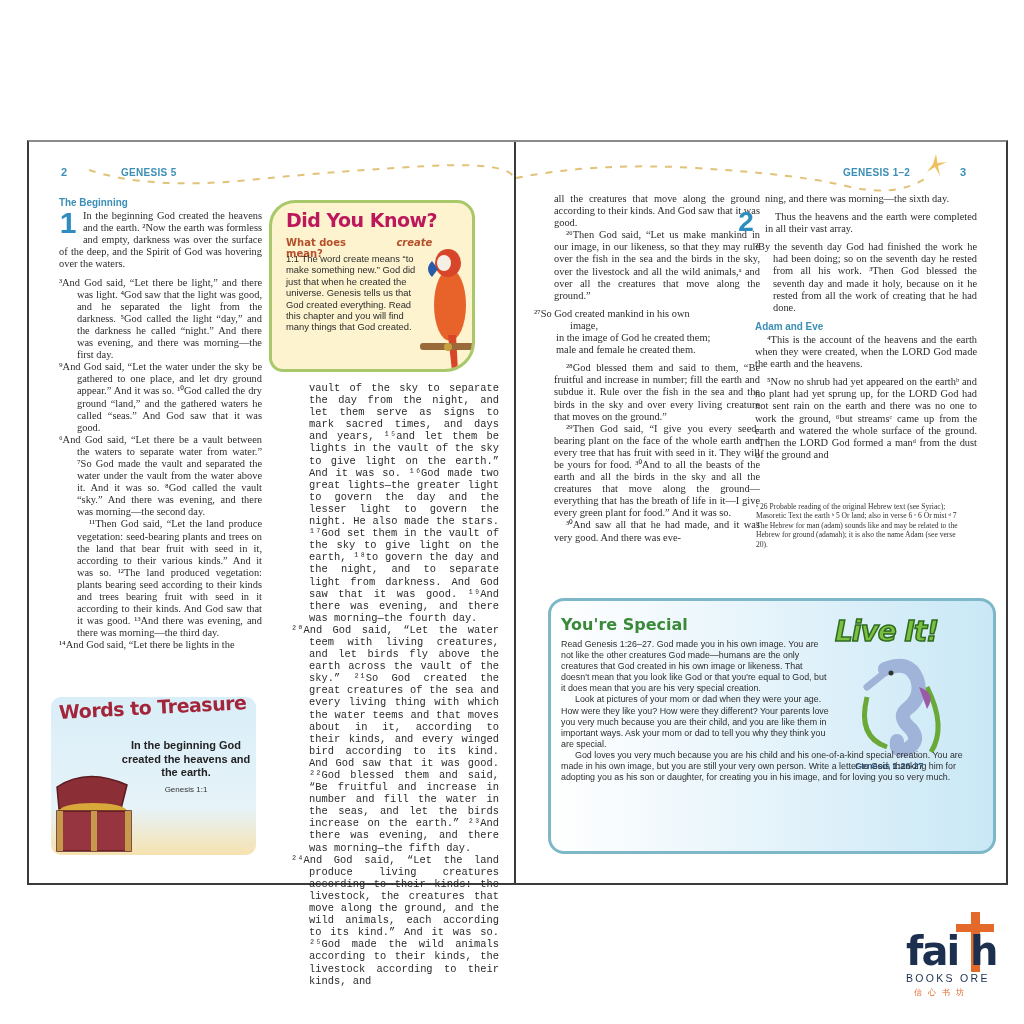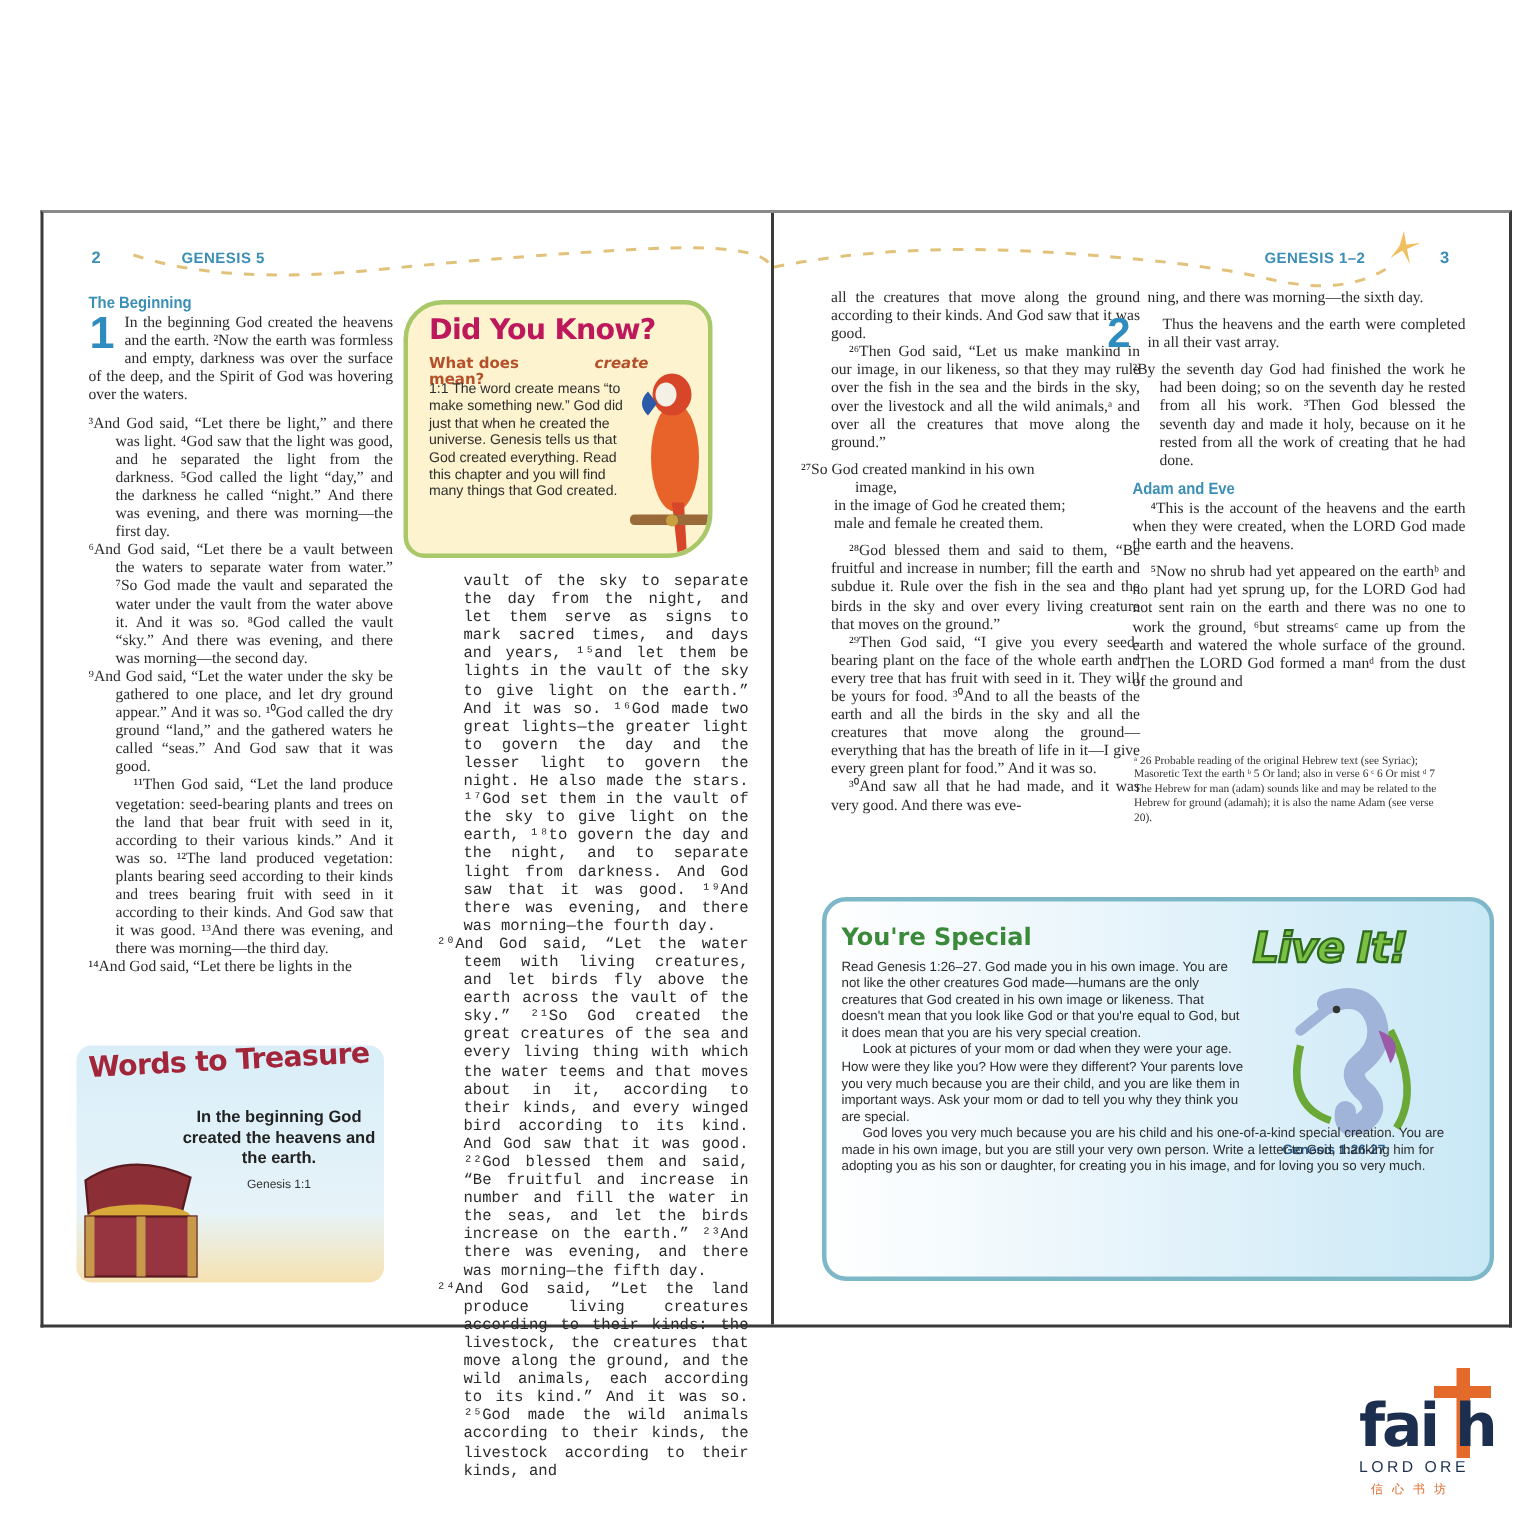--- a/index.html
+++ b/index.html
@@ -101,22 +101,22 @@
     <div class="runhead" style="left:92px;">GENESIS 5</div>
 
     <div class="col" style="left:30px; top:54px; width:203px;">
       <div class="section-head">The Beginning</div>
       <p>
         <span class="chap-num">1</span>
         <span>In the beginning God created the heavens and the earth. ²Now the earth was formless and empty, darkness was over the surface of the deep, and the Spirit of God was hovering over the waters.</span>
       </p>
       <div class="gap"></div>
       <p class="hang">³And God said, “Let there be light,” and there was light. ⁴God saw that the light was good, and he separated the light from the darkness. ⁵God called the light “day,” and the darkness he called “night.” And there was evening, and there was morning—the first day.</p>
+      <p class="hang">⁹And God said, “Let the water under the sky be gathered to one place, and let dry ground appear.” And it was so. ¹⁰God called the dry ground “land,” and the gathered waters he called “seas.” And God saw that it was good.</p>
       <p class="hang">⁶And God said, “Let there be a vault between the waters to separate water from water.” ⁷So God made the vault and separated the water under the vault from the water above it. And it was so. ⁸God called the vault “sky.” And there was evening, and there was morning—the second day.</p>
-      <p class="hang">⁹And God said, “Let the water under the sky be gathered to one place, and let dry ground appear.” And it was so. ¹⁰God called the dry ground “land,” and the gathered waters he called “seas.” And God saw that it was good.</p>
       <p class="hang" style="padding-left:18px; text-indent:12px;">¹¹Then God said, “Let the land produce vegetation: seed-bearing plants and trees on the land that bear fruit with seed in it, according to their various kinds.” And it was so. ¹²The land produced vegetation: plants bearing seed according to their kinds and trees bearing fruit with seed in it according to their kinds. And God saw that it was good. ¹³And there was evening, and there was morning—the third day.</p>
       <p class="hang">¹⁴And God said, “Let there be lights in the</p>
     </div>
 
     <div class="dyk">
       <div class="dyk-title">Did You Know?</div>
       <div class="dyk-sub"><span>What does </span><i>create</i><span> mean?</span></div>
       <div class="dyk-body">1:1 The word create means “to make something new.” God did just that when he created the universe. Genesis tells us that God created everything. Read this chapter and you will find many things that God created.</div>
       <svg class="parrot" viewBox="0 0 60 140">
         <ellipse cx="32" cy="70" rx="16" ry="36" fill="#e8632a"></ellipse>
@@ -209,15 +209,15 @@
         <p class="ind">God loves you very much because you are his child and his one-of-a-kind special creation. You are made in his own image, but you are still your very own person. Write a letter to God, thanking him for adopting you as his son or daughter, for creating you in his image, and for loving you so very much.</p>
       </div>
     </div>
   </div>
 </div>
 
 <div class="brand">
   <div class="brand-cross-v"></div>
   <div class="brand-cross-h"></div>
   <div class="brand-word">fai h</div>
-  <div class="brand-sub">LORD ORE</div>
+  <div class="brand-sub">BOOKS ORE</div>
   <div class="brand-cn">信心书坊</div>
 </div>
 
 </body></html>

